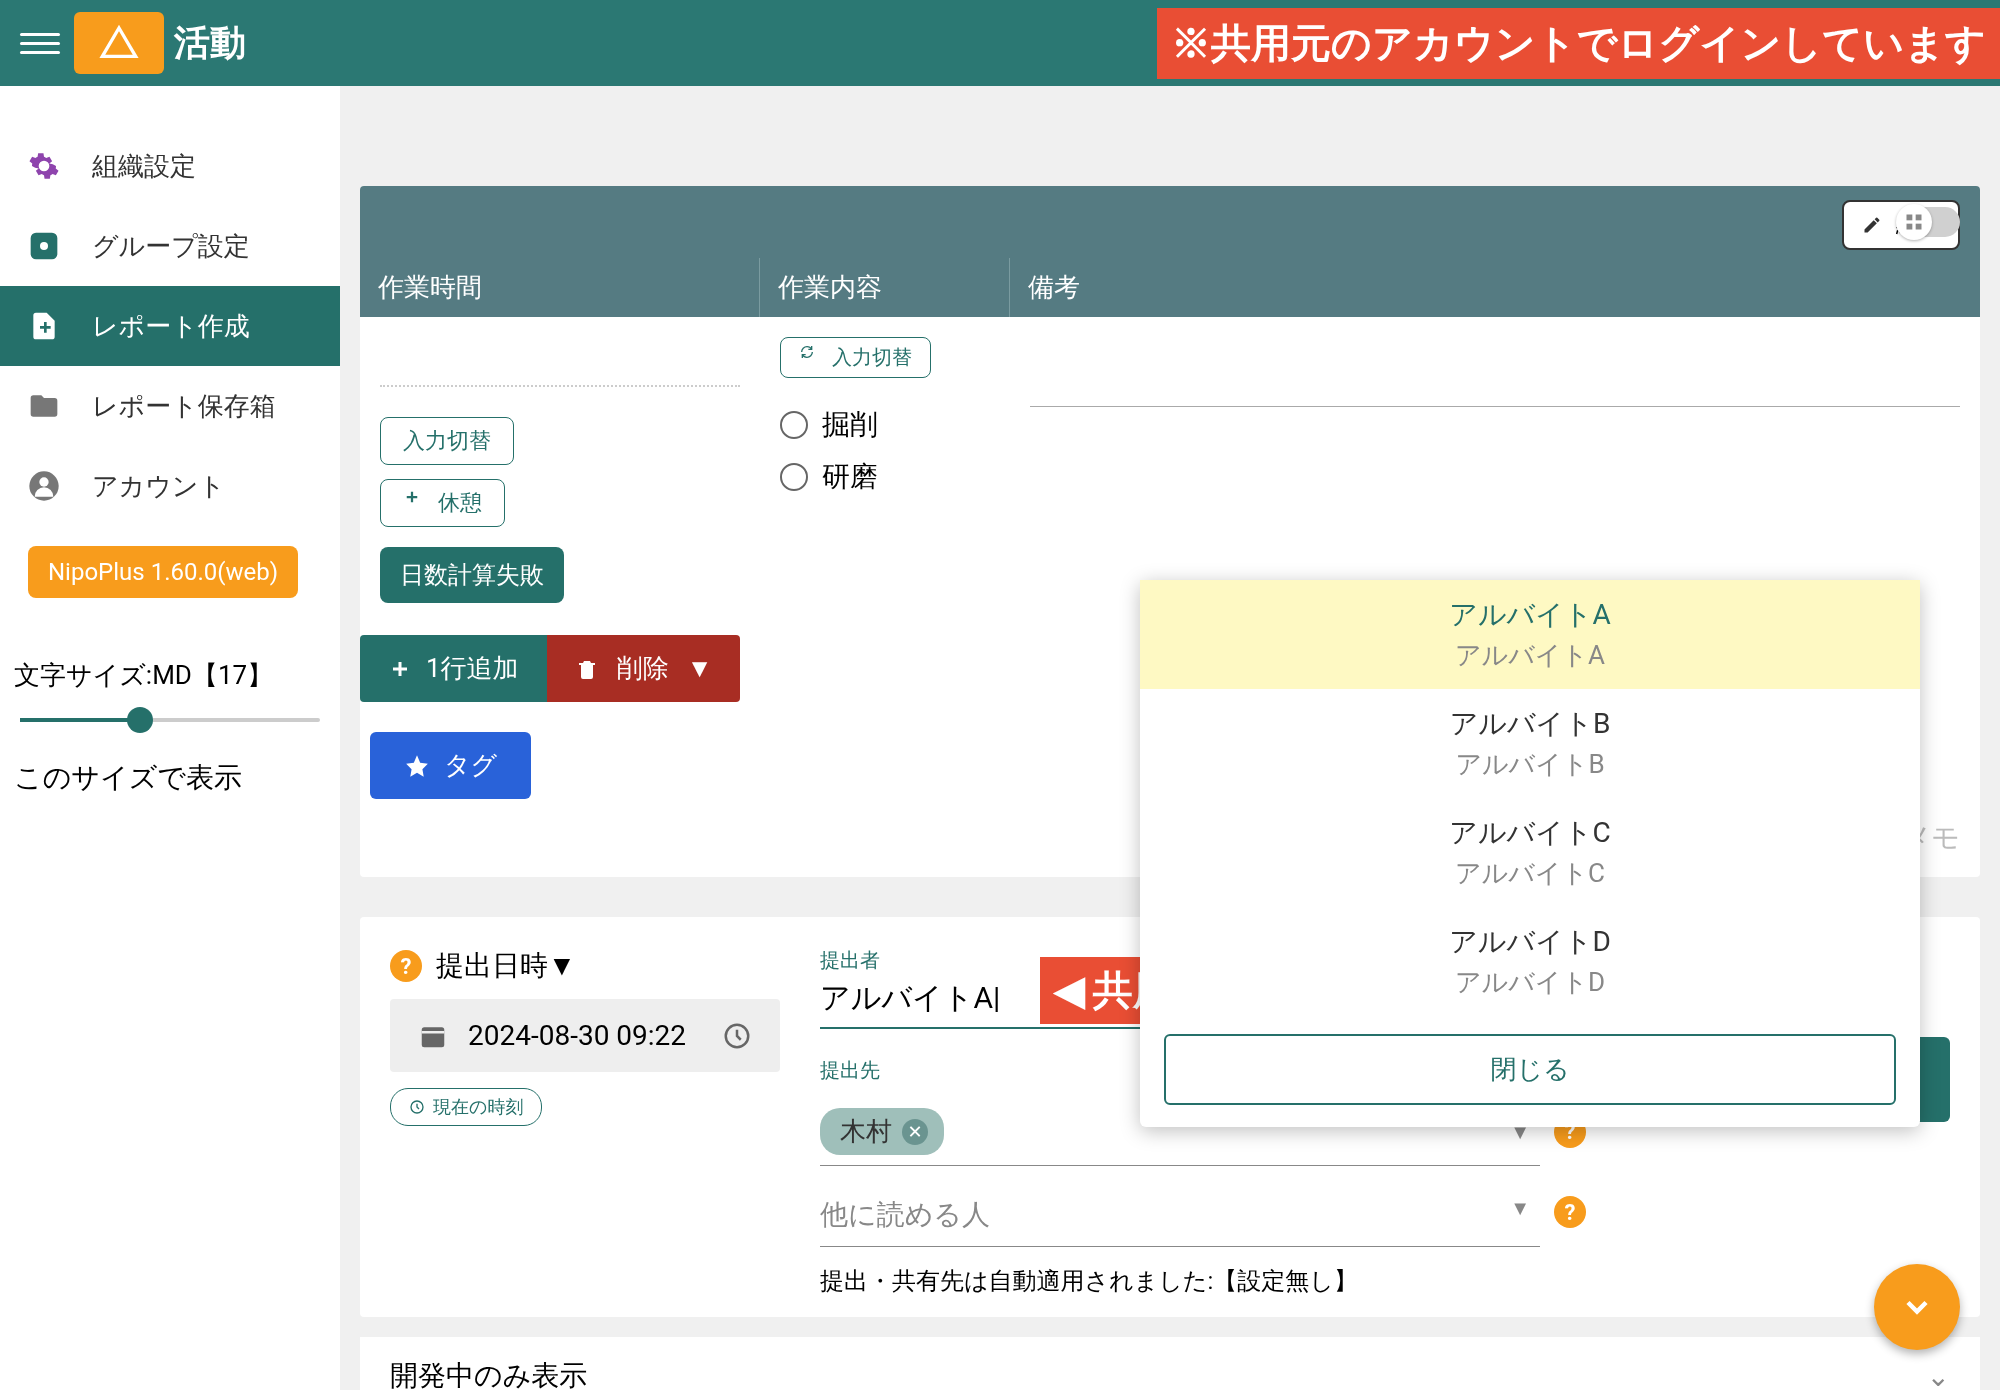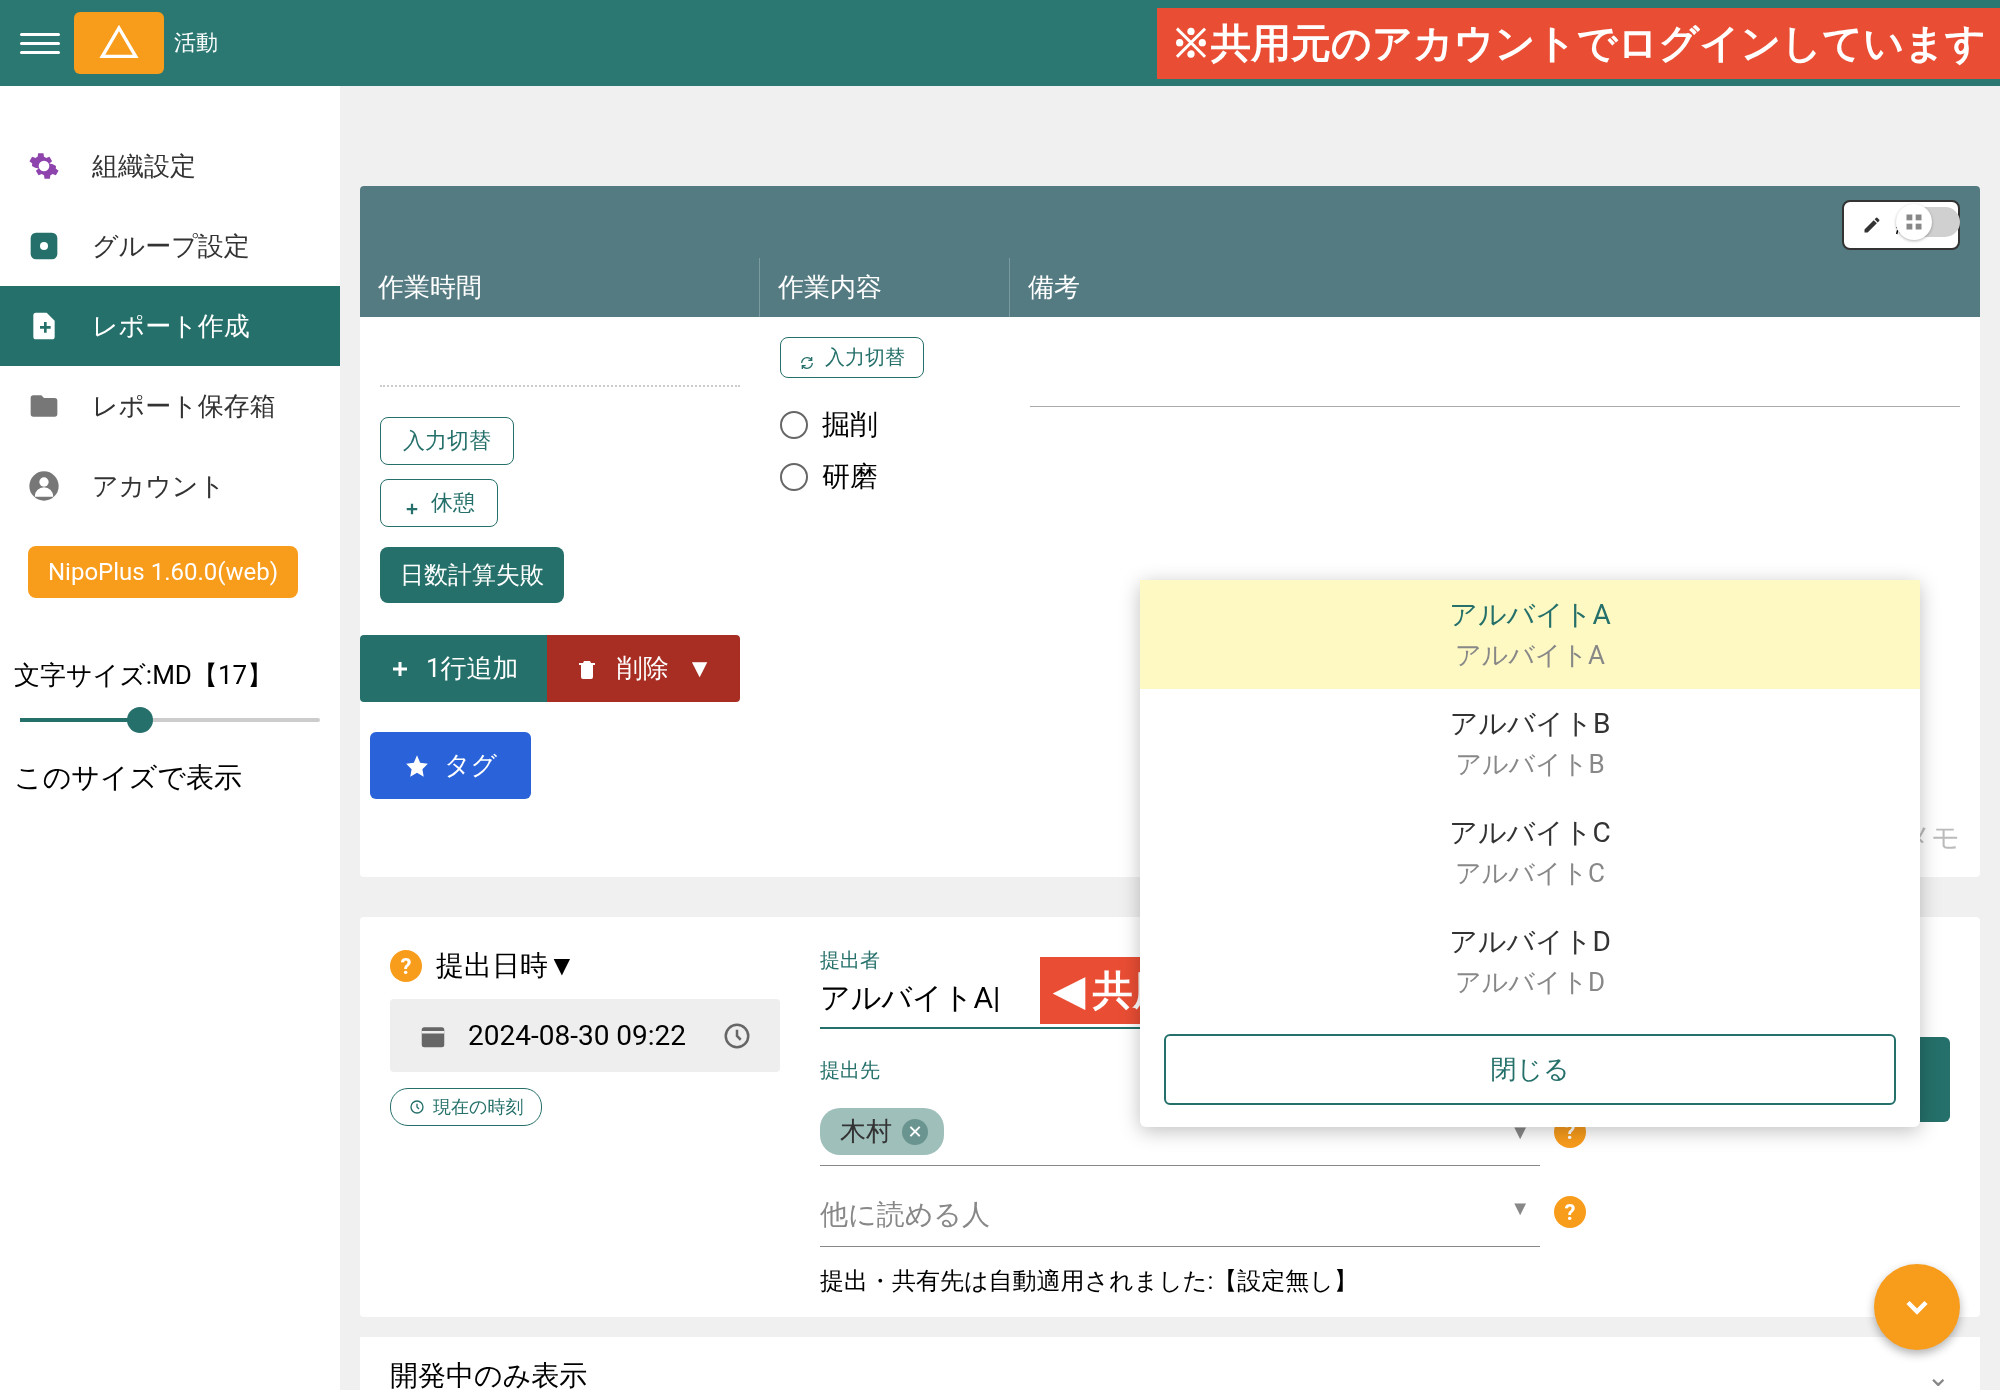--- a/index.html
+++ b/index.html
@@ -4,21 +4,21 @@
 <style>
 * { margin: 0; padding: 0; box-sizing: border-box; font-family: -apple-system, BlinkMacSystemFont, "Segoe UI", Roboto, "Helvetica Neue", Arial, sans-serif; }
 body { width: 2000px; height: 1390px; background: #fff; overflow: hidden; position: relative; }
 
 
 .header { height: 86px; background: #2b7873; display: flex; align-items: center; padding: 0 20px; position: relative; }
 .hamburger { width: 40px; height: 40px; display: flex; flex-direction: column; justify-content: center; gap: 6px; cursor: pointer; }
 .hamburger span { height: 3px; background: #fff; border-radius: 2px; }
 .warn-btn { background: #f89c1c; width: 90px; height: 62px; border-radius: 6px; display: flex; align-items: center; justify-content: center; margin-left: 14px; }
 .warn-btn svg { width: 40px; height: 40px; }
-.header-title { color: #fff; font-size: 22px; margin-left: 10px; }
+.header-title { color: #fff; font-size: 36px; margin-left: 10px; font-weight: bold; }
 .banner1 { position: absolute; right: 0; top: 8px; background: #e94e34; color: #fff; font-size: 40px; font-weight: bold; padding: 8px 14px; }
 
 
 .layout { display: flex; height: calc(100% - 86px); }
 .sidebar { width: 340px; background: #fff; padding-top: 40px; }
 .side-item { display: flex; align-items: center; height: 80px; padding-left: 28px; gap: 32px; font-size: 26px; color: #333; cursor: pointer; }
 .side-item.active { background: #25706a; color: #fff; }
 .side-icon { width: 32px; height: 32px; display: flex; align-items: center; justify-content: center; }
 .gear { color: #8e44ad; } .gearbox { color: #25706a; } .folder { color: #777; } .acct { color: #777; }
 .version-badge { background: #f89c1c; color: #fff; font-size: 24px; padding: 12px 20px; border-radius: 8px; margin: 20px 0 0 28px; display: inline-block; }
@@ -43,21 +43,21 @@
 .col1 { width: 400px; padding: 12px 18px; border-right: 1px solid #7a9ba0; }
 .col2 { width: 250px; padding: 12px 18px; border-right: 1px solid #7a9ba0; }
 .col3 { flex: 1; padding: 12px 18px; }
 
 .tbl-body { display: flex; }
 .cell { padding: 20px; }
 .cell1 { width: 400px; }
 .cell2 { width: 250px; }
 .cell3 { flex: 1; padding-top: 30px; }
 .dotted { border-bottom: 2px dotted #ccc; height: 50px; margin-bottom: 30px; }
-.pill-btn { border: 1.5px solid #25706a; color: #25706a; background: #fff; border-radius: 8px; padding: 8px 22px; font-size: 22px; display: inline-flex; align-items: flex-end; gap: 10px; margin-bottom: 14px; }
+.pill-btn { border: 1.5px solid #25706a; color: #25706a; background: #fff; border-radius: 8px; padding: 8px 22px; font-size: 22px; display: inline-flex; align-items: flex-start; gap: 17px; margin-bottom: 14px; }
 .pill-btn.small { font-size: 20px; padding: 6px 18px; }
 .calc-fail { background: #25706a; color: #fff; border-radius: 8px; padding: 12px 20px; font-size: 24px; display: inline-block; margin-top: 6px; }
 .radio-row { display: flex; align-items: center; gap: 14px; font-size: 28px; margin: 14px 0; }
 .radio { width: 28px; height: 28px; border: 2.5px solid #666; border-radius: 50%; }
 .memo-line { border-bottom: 1px solid #aaa; height: 60px; }
 
 
 .action-row { display: flex; margin-top: 12px; }
 .add-row { background: #25706a; color: #fff; font-size: 26px; padding: 16px 28px; display: flex; align-items: center; gap: 14px; border-radius: 4px 0 0 4px; }
 .del-row { background: #a82d23; color: #fff; font-size: 26px; padding: 16px 28px; display: flex; align-items: center; gap: 18px; border-radius: 0 4px 4px 0; }

